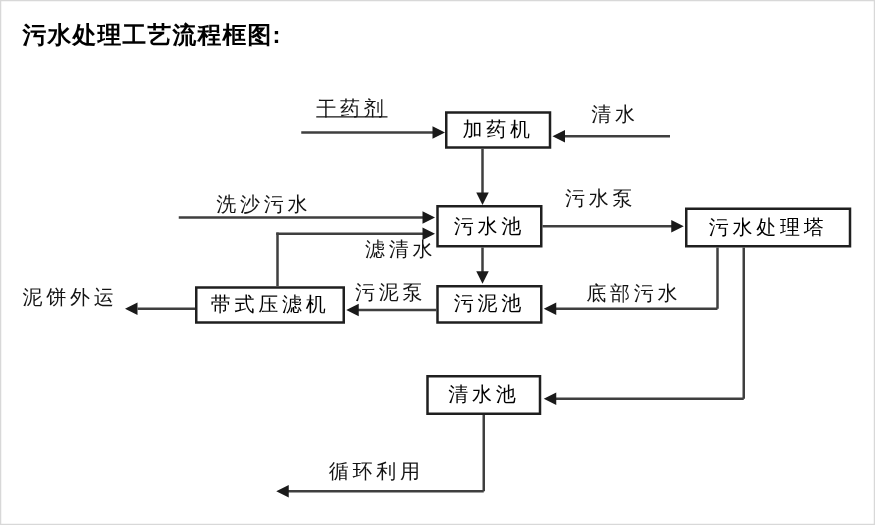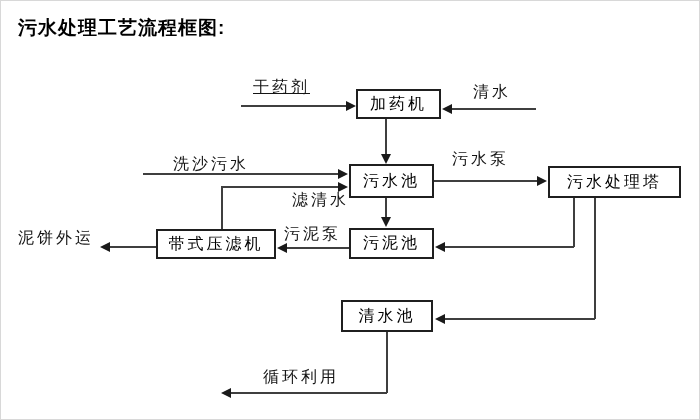--- a/index.html
+++ b/index.html
@@ -111,20 +111,21 @@
   </div>
   <div class="node" id="box-cleanpool">
     <span>清水池</span>
   </div>
 
   <div class="edge-label" id="lbl-dry">干药剂</div>
   <div class="edge-label" id="lbl-water">清水</div>
   <div class="edge-label" id="lbl-sand">洗沙污水</div>
   <div class="edge-label" id="lbl-spump">污水泵</div>
   <div class="edge-label" id="lbl-filtered">滤清水</div>
+  <div class="edge-label" id="lbl-bottom">底部污水</div>
   <div class="edge-label" id="lbl-mpump">污泥泵</div>
   <div class="edge-label" id="lbl-recycle">循环利用</div>
   <div class="edge-label" id="lbl-mudcake">泥饼外运</div>
 
   <div class="hline" id="ln-dry"></div>
   <div class="arr right" id="ar-dry"></div>
 
   <div class="hline" id="ln-water"></div>
   <div class="arr left" id="ar-water"></div>
 

